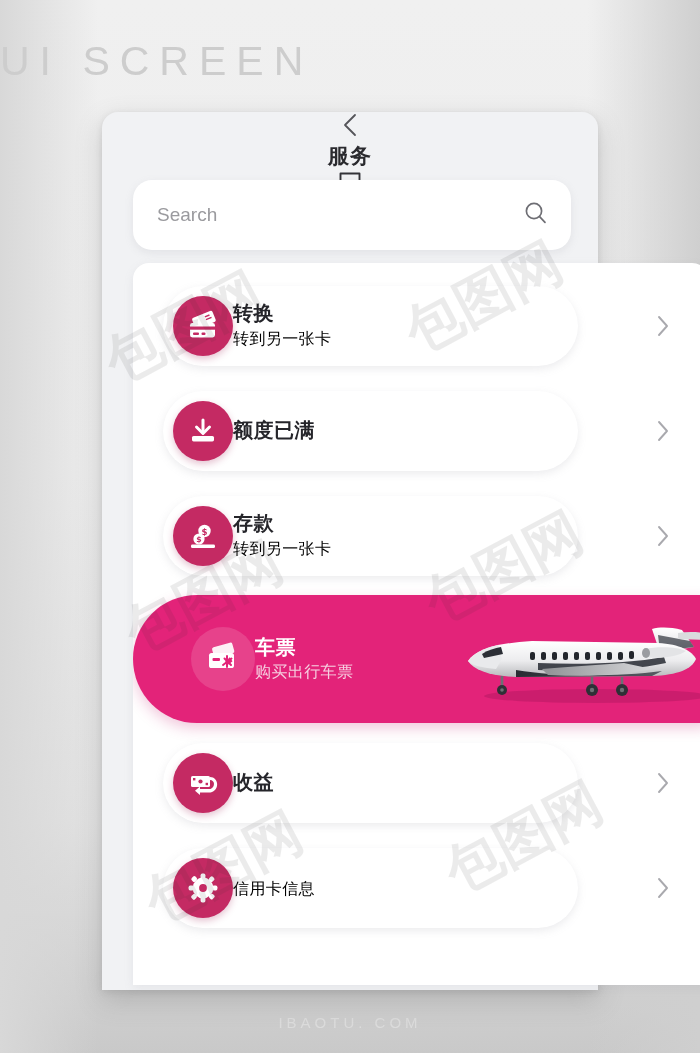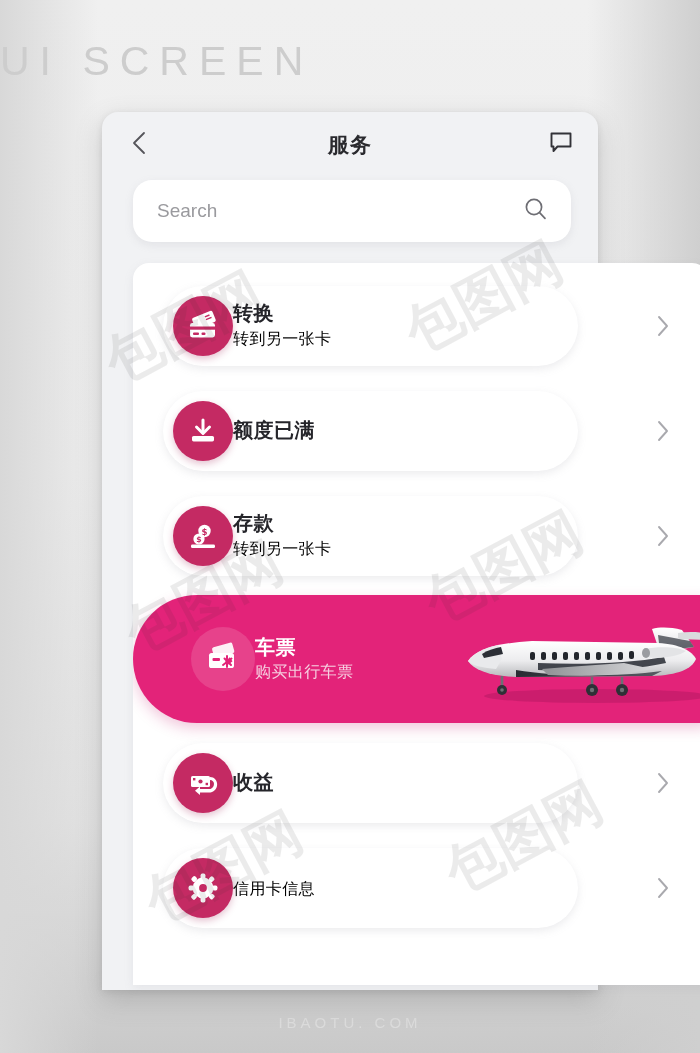--- a/index.html
+++ b/index.html
@@ -55,40 +55,41 @@
   #phone-screen{
     position:absolute; inset:0;
     border-radius:16px 16px 0 0;
   }
 
   
   #app-header{
     position:absolute; top:0; left:0; width:496px; height:66px;
     display:flex; align-items:center; justify-content:space-between;
     padding:0 22px;
+    flex-direction:column;
   }
   #back-button{
     width:30px; height:30px;
     display:flex; align-items:center; justify-content:center;
     cursor:pointer;
   }
   #page-title{
     font-size:21px; font-weight:700; color:#2a2a2e;
     letter-spacing:1px;
   }
   #chat-button{
     width:30px; height:30px;
     display:flex; align-items:center; justify-content:center;
     cursor:pointer;
   }
 
   
   #search-bar{
     position:absolute; top:68px; left:31px;
-    width:438px; height:62px;
+    width:438px; height:70px;
     background:#ffffff;
     border-radius:19px;
     display:flex; align-items:center;
     padding:0 22px 0 24px;
     box-shadow:0 3px 8px rgba(150,150,160,.16);
   }
   #search-input{
     flex:1; border:none; outline:none; background:transparent;
     font-family:inherit; font-size:19px; color:#3b3b3f;
   }

